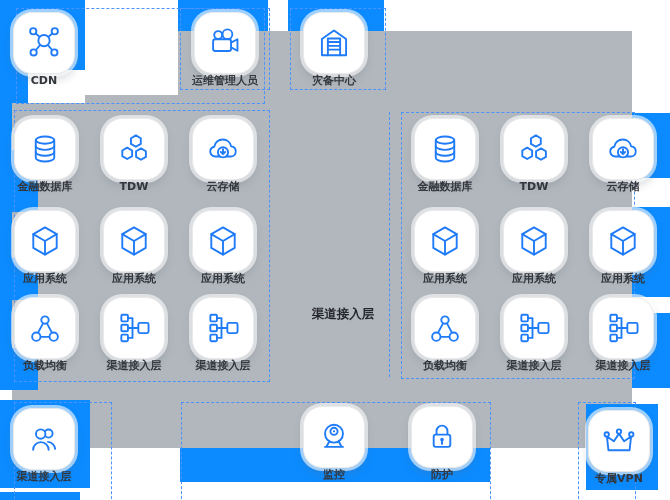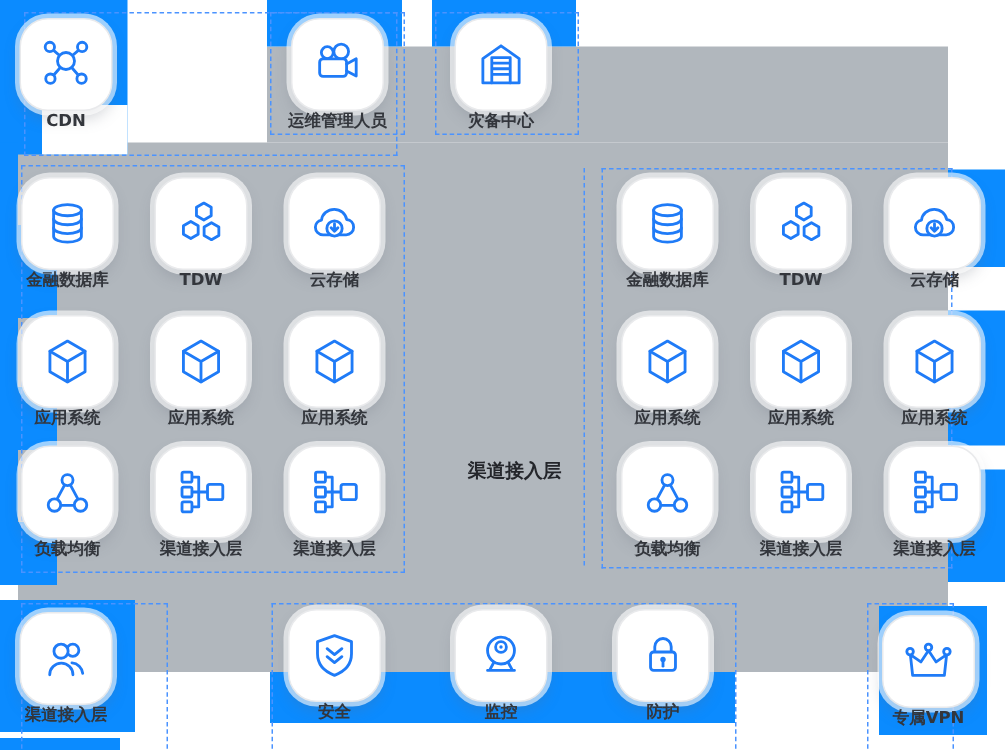--- a/index.html
+++ b/index.html
@@ -329,28 +329,20 @@
   </div>
 
   <div class="abs-node z6" style="left:13px;top:408px">
     <div class="card">
         <svg>
           <use href="#i-users"></use>
         </svg>
       </div>
     <div class="nlabel">渠道接入层</div>
   </div>
-  <div class="abs-node z6" style="left:192px;top:406px">
-    <div class="card">
-        <svg>
-          <use href="#i-shield"></use>
-        </svg>
-      </div>
-    <div class="nlabel">安全</div>
-  </div>
   <div class="abs-node z6" style="left:303px;top:406px">
     <div class="card">
         <svg>
           <use href="#i-webcam"></use>
         </svg>
       </div>
     <div class="nlabel">监控</div>
   </div>
   <div class="abs-node z6" style="left:588px;top:410px">
     <div class="card">

